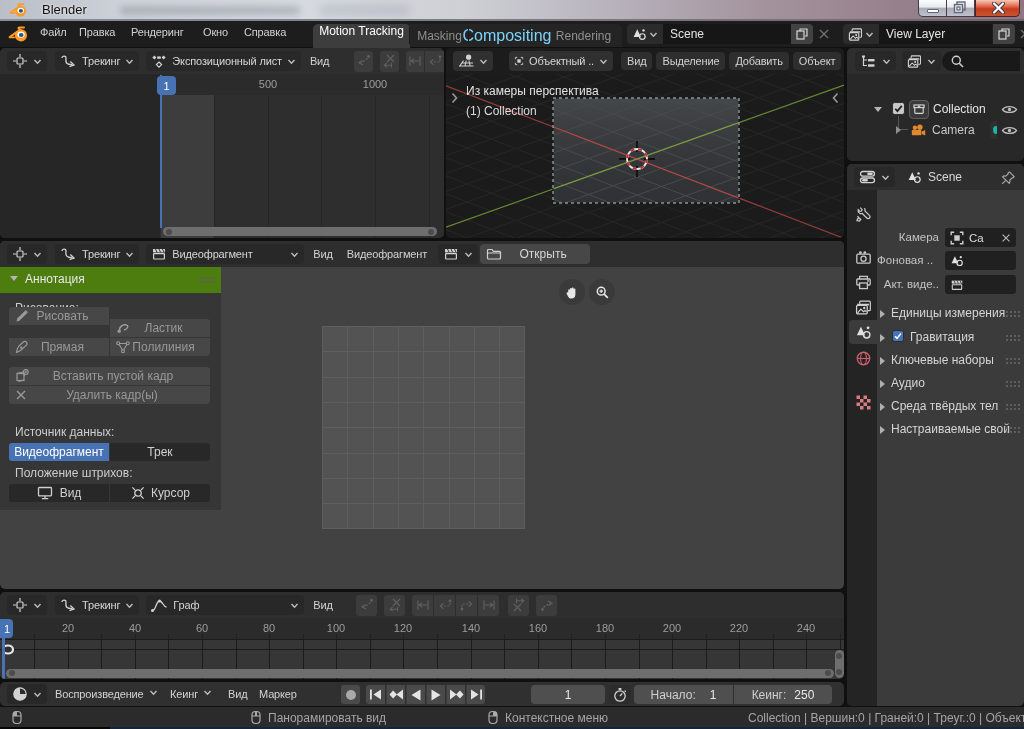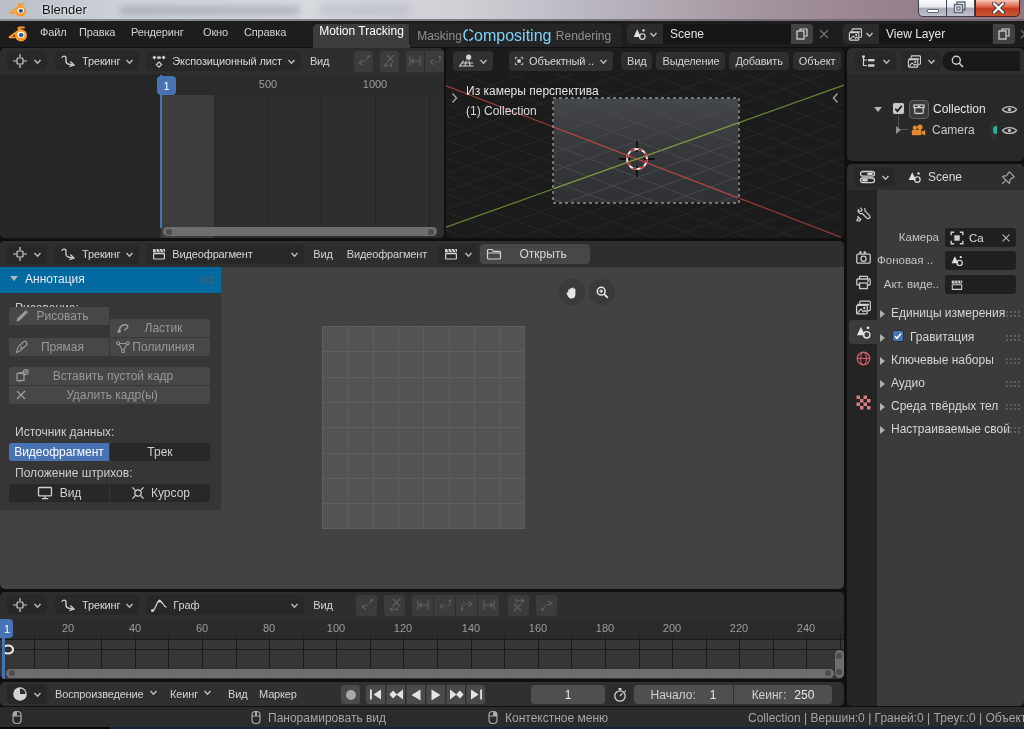--- a/index.html
+++ b/index.html
@@ -642,21 +642,21 @@
     <div style="margin-left:2px;width:110px;height:20px;background:#474747;border-radius:4px;display:flex;align-items:center">
       <span style="margin-left:6px">
           <svg width="16" height="14" viewBox="0 0 16 14">
             <path d="M1.5 3.5 a1 1 0 0 1 1-1 H6 l1.4 1.8 H13.5 a1 1 0 0 1 1 1 V11 a1 1 0 0 1 -1 1 H2.5 a1 1 0 0 1 -1-1 Z" fill="none" stroke="#d2d2d2" stroke-width="1.2"></path>
             <path d="M1.5 6 H14.5" stroke="#d2d2d2" stroke-width="1.2"></path>
           </svg>
         </span>
       <span style="flex:1;text-align:center;font-size:12px;color:#d6d6d6;margin-right:6px">Открыть</span>
     </div>
   </div>
-  <div class="abs" style="left:0;top:26px;width:221px;height:243px;background:#0369a1">
+  <div class="abs" style="left:0;top:26px;width:221px;height:243px;background:#4d7c0f">
     <div class="abs" style="left:0;top:26px;width:221px;height:217px;background:#363636"></div>
     <div class="abs" style="left:0;top:0;width:221px;height:24px">
       <span class="abs tri-d" style="left:10px;top:9px"></span>
       <span class="abs txt" style="left:25px;top:5px;font-size:12px;color:#e8e8e8">Аннотация</span>
       <div class="grip abs" style="left:198px;top:9px"></div>
     </div>
     <span class="abs txt" style="left:15px;top:34px;font-size:12px;color:#cccccc">Рисование:</span>
     <div class="pbtn" style="left:9px;top:40px;width:100px;height:18px;border-radius:3px 0 0 0">
       <span style="margin-left:5px">
           <svg width="16" height="16" viewBox="0 0 16 16">

